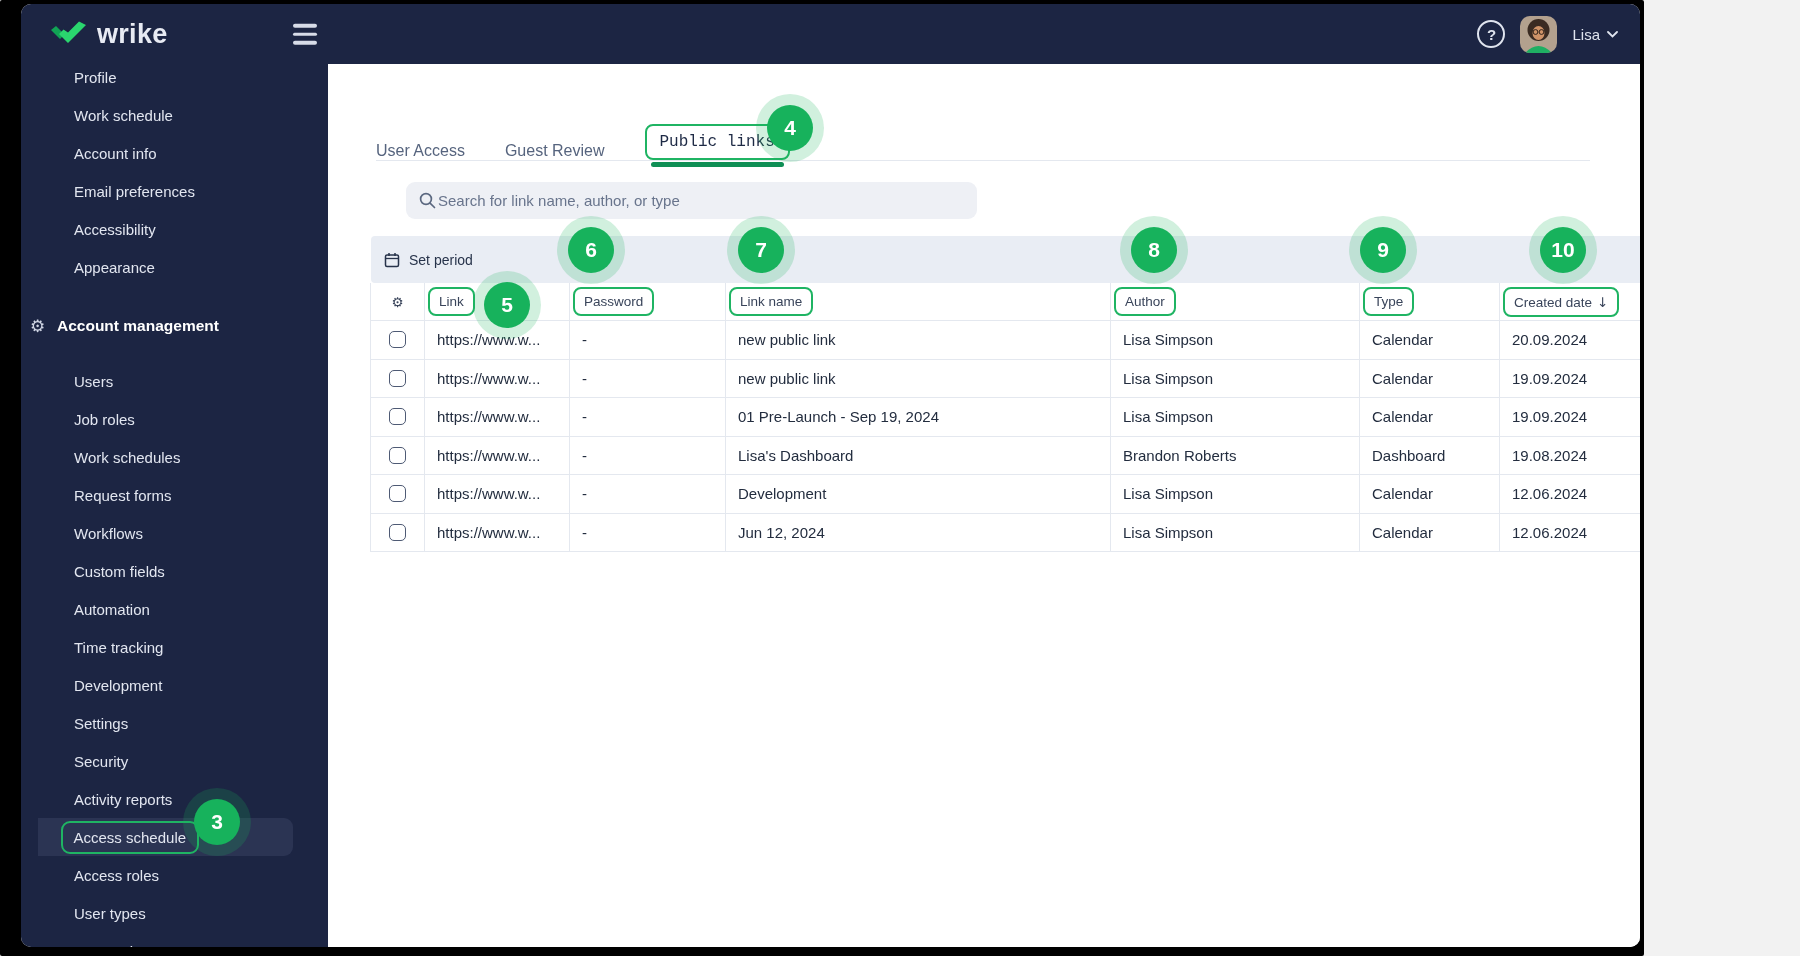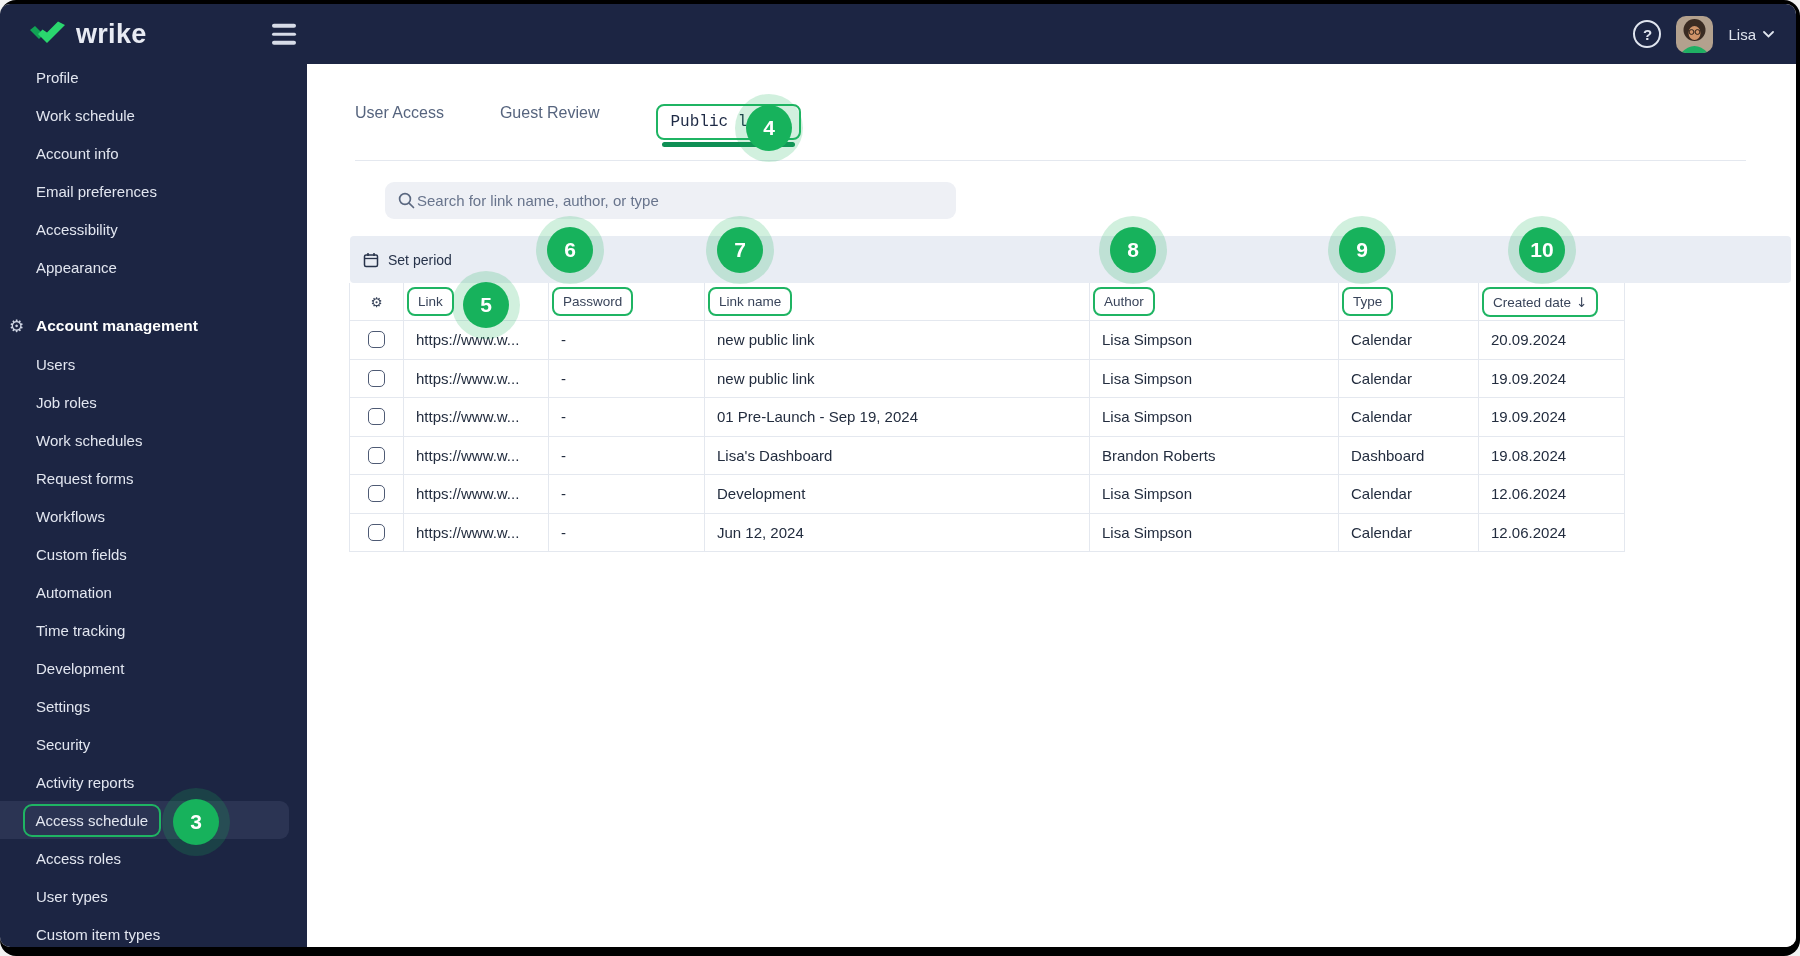--- a/index.html
+++ b/index.html
@@ -9,49 +9,49 @@
     --green-border:#1fb463;
     --green-dark:#0f8f55;
     --line:#e4e8ef;
     --ink:#232d3f;
     --ink-soft:#39445a;
     --tab-idle:#56647e;
     --side-text:#e2e6f0;
   }
   html,body{margin:0;padding:0;background:#f2f2f2;}
   *{box-sizing:border-box;}
-  .frame{width:1800px;height:956px;background:#000;border-radius:16px;padding:4px 4px 9px 0;position:relative;font-family:"Liberation Sans",sans-serif;}
+  .frame{width:1644px;height:956px;background:#000;border-radius:2px;padding:4px 4px 9px 21px;position:relative;font-family:"Liberation Sans",sans-serif;}
   .screen{width:100%;height:100%;border-radius:10px;overflow:hidden;background:#fff;display:flex;flex-direction:column;position:relative;}
 
   
   .topbar{flex:0 0 60px;height:60px;background:var(--navy);display:flex;align-items:center;position:relative;color:#e6eaf3;}
   .logo{display:flex;align-items:center;gap:10px;margin-left:30px;}
   .logo-text{font-size:27px;font-weight:bold;color:#e8ebf3;letter-spacing:.3px;}
   .hamburger{position:absolute;left:268px;top:50%;transform:translateY(-50%);background:none;border:none;padding:4px;display:flex;flex-direction:column;gap:5px;cursor:pointer;}
   .hamburger span{display:block;width:24px;height:3.5px;border-radius:2px;background:#d7dce8;}
   .topbar-right{margin-left:auto;display:flex;align-items:center;gap:15px;margin-right:22px;}
   .help{width:28px;height:28px;border:2px solid #dfe4ee;border-radius:50%;display:flex;align-items:center;justify-content:center;font-size:15px;font-weight:bold;color:#dfe4ee;cursor:pointer;}
   .avatar{width:37px;height:37px;border-radius:10px;overflow:hidden;cursor:pointer;flex:0 0 37px;}
   .user{display:flex;align-items:center;gap:7px;font-size:15px;color:#dfe4ee;cursor:pointer;text-align:center;}
 
   
   .bodyrow{flex:1;display:flex;min-height:0;}
   .sidebar{width:307px;flex:0 0 307px;background:var(--navy);position:relative;overflow:hidden;color:var(--side-text);}
-  .side-list{list-style:none;margin:0;padding:0;}
+  .side-list{list-style:none;margin:17px;padding:0;}
   #sidebar-top{margin-top:-6px;}
   .side-item{height:38px;display:flex;align-items:center;padding-left:36px;font-size:15px;cursor:pointer;white-space:nowrap;}
   .section-row{height:38px;display:flex;align-items:center;padding-left:36px;margin-top:21px;font-weight:bold;color:#fff;font-size:15.5px;position:relative;cursor:pointer;}
   .section-gear{position:absolute;left:9px;top:50%;transform:translateY(-50%);font-size:17px;color:#cfd5e4;font-family:"DejaVu Sans",sans-serif;}
   .side-item.active{background:var(--navy-active);margin-right:18px;border-radius:0 9px 9px 0;}
   .green-outline{border:2.5px solid var(--green-border);border-radius:9px;padding:6px 11px;margin-left:-13.5px;display:inline-block;}
 
   .main{flex:1;position:relative;background:#fff;overflow:hidden;}
 
   
-  .tabs{position:absolute;left:48px;right:50px;top:40px;height:57px;display:flex;align-items:flex-start;gap:56px;border-bottom:1px solid var(--line);}
+  .tabs{position:absolute;left:48px;right:50px;top:40px;height:57px;display:flex;align-items:flex-end;gap:40px;border-bottom:1px solid var(--line);}
   .tab{font-size:16px;color:var(--tab-idle);cursor:pointer;white-space:nowrap;}
   .tab-active-box{border:2.5px solid var(--green-border);border-radius:8px;background:#fff;padding:7px 13px;color:#1e2a45;font-size:16px;position:relative;cursor:pointer;font-family:Liberation Mono, monospace;}
   .tab-active-box::after{content:"";position:absolute;left:4px;right:4px;bottom:-9px;height:5px;background:var(--green-dark);border-radius:3px;}
 
   
   .search{position:absolute;left:78px;top:118px;width:571px;height:37px;background:#eef0f5;border-radius:9px;display:flex;align-items:center;padding:0 13px;}
   .search input{flex:1;background:transparent;border:none;outline:none;font-size:15px;color:#2a3548;font-family:"Liberation Sans",sans-serif;}
   .search input::placeholder{color:#68748c;}
 
   

